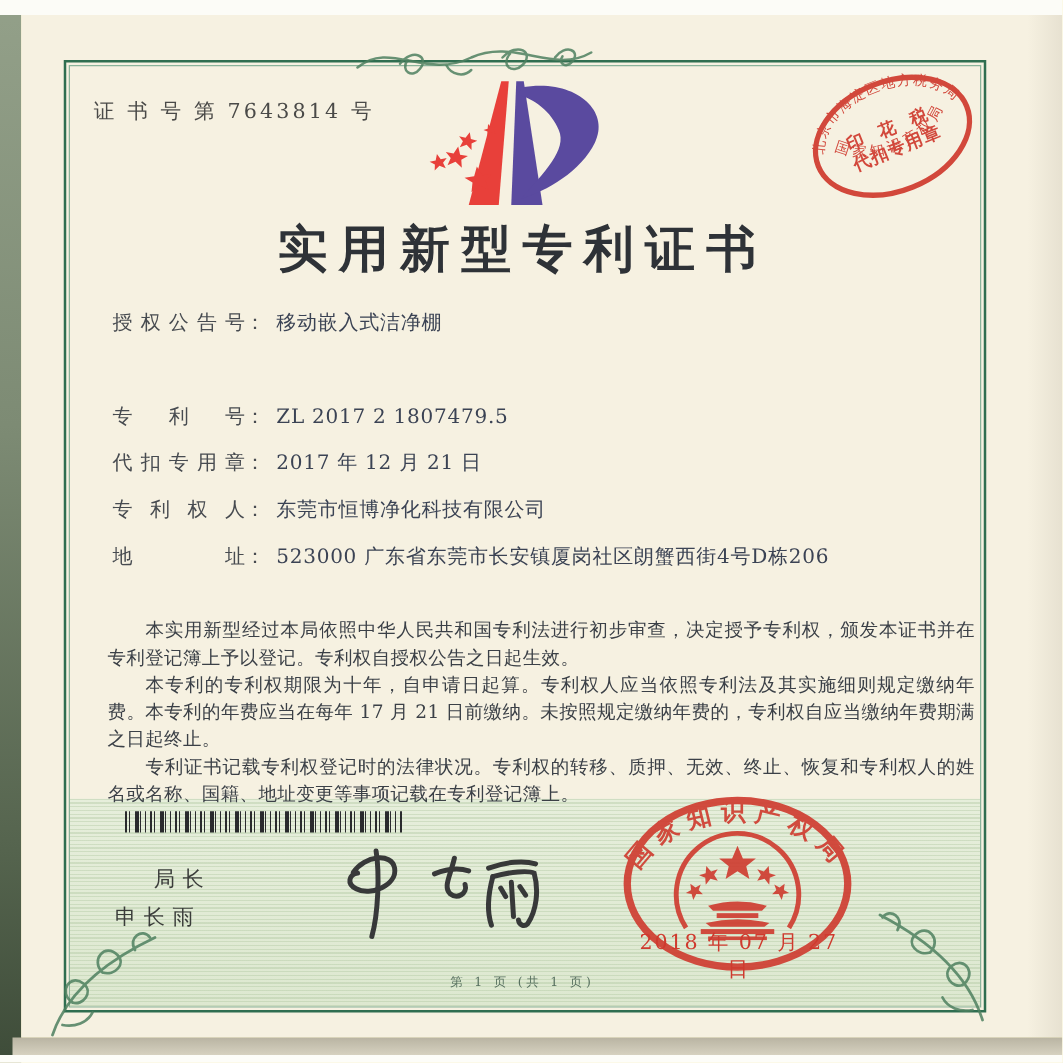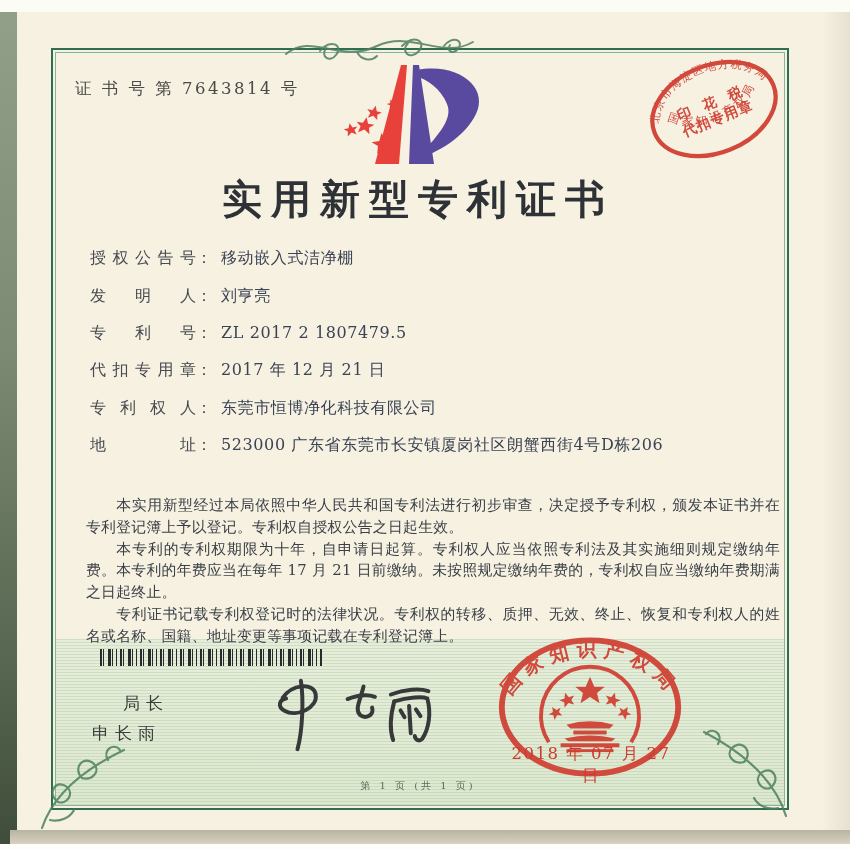--- a/index.html
+++ b/index.html
@@ -114,23 +114,20 @@
       <use href="#star" transform="translate(55,44) scale(0.5) rotate(-18)"></use>
     </g>
   </svg>
 
   <div class="certno">证 书 号 第 7643814 号</div>
   <div class="title">实用新型专利证书</div>
 
   <div class="field-row" style="top:248px">
     <span class="flabel">授权公告号</span><span class="colon">：</span><span class="fvalue">移动嵌入式洁净棚</span>
   </div>
-  <div class="field-row" style="top:286px">
-    <span class="flabel">发明人</span><span class="colon">：</span><span class="fvalue">刘亨亮</span>
-  </div>
   <div class="field-row" style="top:323px">
     <span class="flabel">专利号</span><span class="colon">：</span><span class="fvalue">ZL 2017 2 1807479.5</span>
   </div>
   <div class="field-row" style="top:360px">
     <span class="flabel">代扣专用章</span><span class="colon">：</span><span class="fvalue">2017 年 12 月 21 日</span>
   </div>
   <div class="field-row" style="top:398px">
     <span class="flabel">专利权人</span><span class="colon">：</span><span class="fvalue">东莞市恒博净化科技有限公司</span>
   </div>
   <div class="field-row" style="top:435px">

